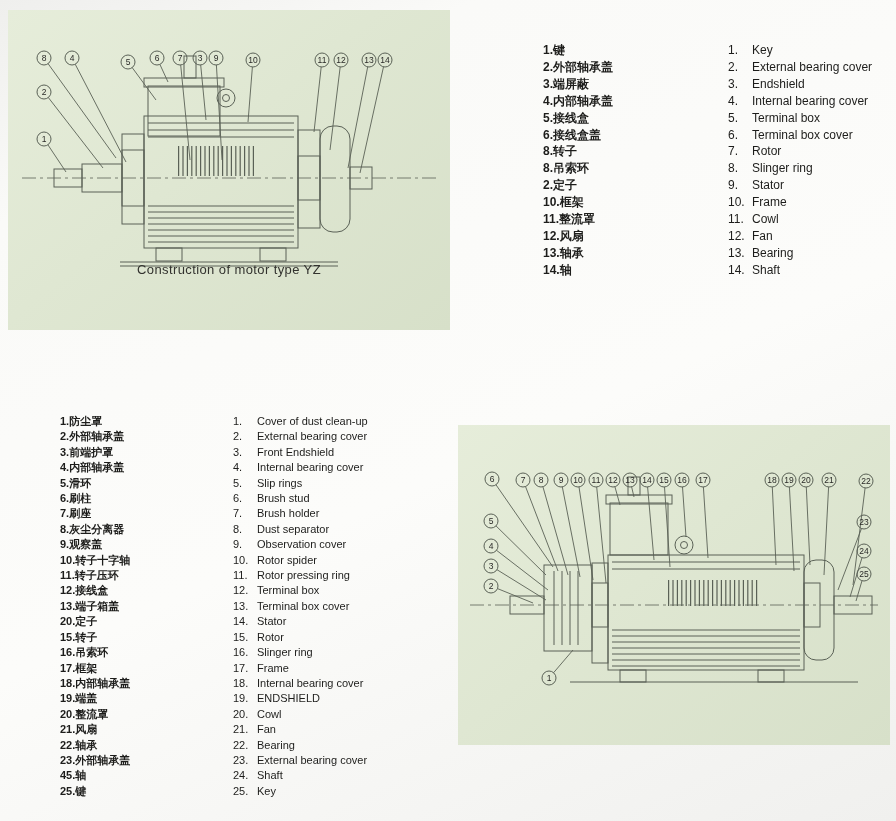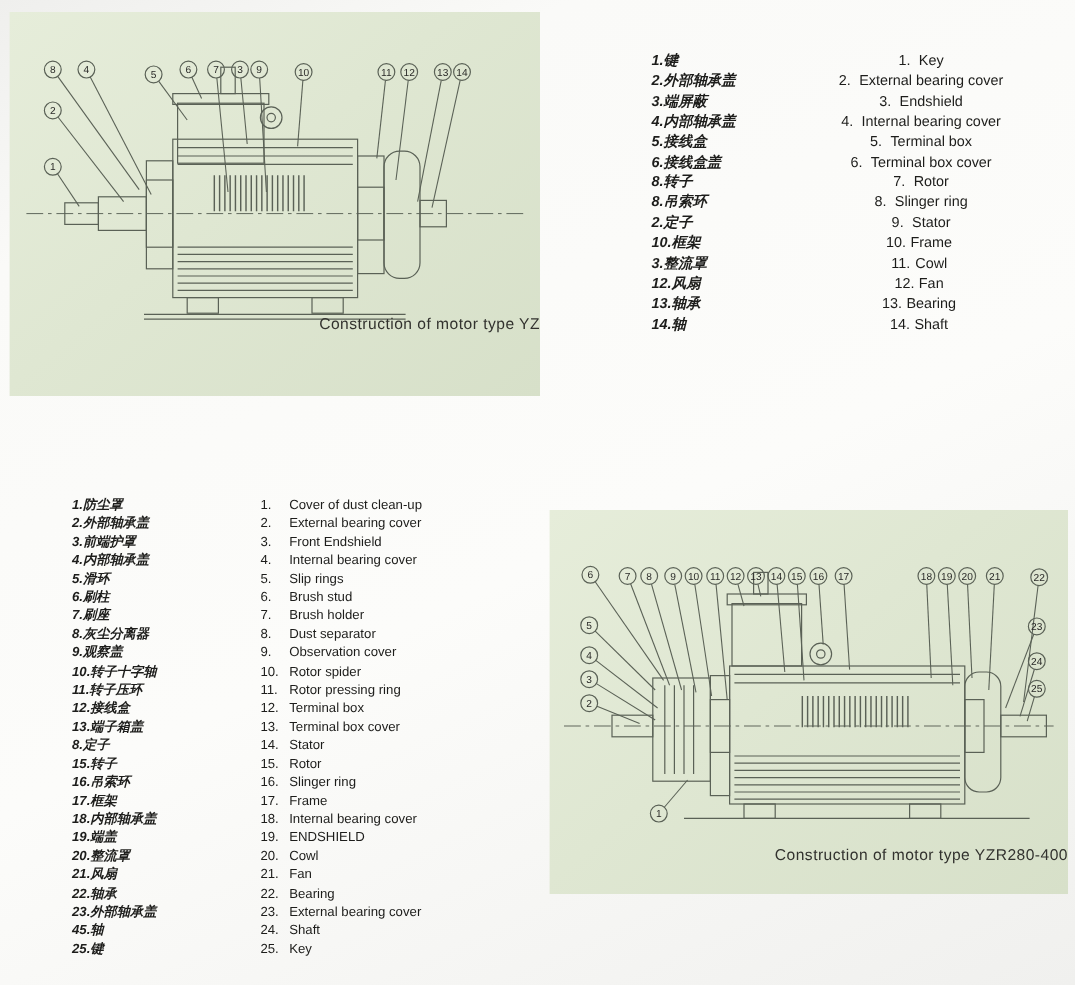--- a/index.html
+++ b/index.html
@@ -11,33 +11,33 @@
     color: var(--text,#1d1d1b);
   }
   .panel {
     position:absolute;
     background: linear-gradient(140deg, #e6edda 0%, var(--panel,#dfe7d2) 45%, #d7e0c9 100%);
   }
   #panel-yz  { left:8px;   top:10px;  width:442px; height:320px; }
   #panel-yzr { left:458px; top:425px; width:432px; height:320px; }
   .panel svg { position:absolute; left:0; top:0; width:100%; height:100%; }
   .caption {
-    position:absolute; left:0; width:100%; text-align:right;
+    position:absolute; left:0; width:100%; text-align:center;
     font-size:13px; color:var(--caption,#32322e); letter-spacing:.4px;
   }
   #panel-yz  .caption { top:252px; }
   #panel-yzr .caption { top:280px; }
 
   .plist { position:absolute; font-size:12px; line-height:16.9px; white-space:nowrap; }
   .plist.small { font-size:11px; line-height:15.4px; }
-  .plist.cn { font-weight:600;font-style:italic; }
+  .plist.cn { font-weight:600; }
   #list-yz-cn  { left:543px; top:42px; }
-  #list-yz-en  { left:692px; top:42px;text-align:center; }
+  #list-yz-en  { left:728px; top:42px; }
   #list-yzr-cn { left:60px;  top:414px; }
-  #list-yzr-en { left:217px; top:414px; }
+  #list-yzr-en { left:233px; top:414px; }
   .pnum { display:inline-block; min-width:24px; }
 
   .art rect, .art line, .art circle, .art path, .art polygon {
     fill:none; stroke:var(--line,#5a6156); stroke-width:1;
   }
   .art .cl    { stroke-dasharray:14 4 3 4; stroke-width:.8; }
   .art .hatch { stroke-dasharray:1.2 3.2; }
   .callout line   { stroke:var(--line,#5a6156); stroke-width:.9; fill:none; }
   .callout circle { fill:none; stroke:var(--line,#5a6156); stroke-width:1; }
   .callout text   { fill:#2a2a28; font-size:8.5px; text-anchor:middle;
@@ -169,21 +169,21 @@
       <div class="plist-row">1.键</div>
       <div class="plist-row">2.外部轴承盖</div>
       <div class="plist-row">3.端屏蔽</div>
       <div class="plist-row">4.内部轴承盖</div>
       <div class="plist-row">5.接线盒</div>
       <div class="plist-row">6.接线盒盖</div>
       <div class="plist-row">8.转子</div>
       <div class="plist-row">8.吊索环</div>
       <div class="plist-row">2.定子</div>
       <div class="plist-row">10.框架</div>
-      <div class="plist-row">3.整流罩</div>
+      <div class="plist-row">11.整流罩</div>
       <div class="plist-row">12.风扇</div>
       <div class="plist-row">13.轴承</div>
       <div class="plist-row">14.轴</div>
     </div>
   <div class="plist" id="list-yz-en">
       <div class="plist-row"><span class="pnum">1.</span><span class="ptxt">Key</span></div>
       <div class="plist-row"><span class="pnum">2.</span><span class="ptxt">External bearing cover</span></div>
       <div class="plist-row"><span class="pnum">3.</span><span class="ptxt">Endshield</span></div>
       <div class="plist-row"><span class="pnum">4.</span><span class="ptxt">Internal bearing cover</span></div>
       <div class="plist-row"><span class="pnum">5.</span><span class="ptxt">Terminal box</span></div>
@@ -205,21 +205,21 @@
       <div class="plist-row">4.内部轴承盖</div>
       <div class="plist-row">5.滑环</div>
       <div class="plist-row">6.刷柱</div>
       <div class="plist-row">7.刷座</div>
       <div class="plist-row">8.灰尘分离器</div>
       <div class="plist-row">9.观察盖</div>
       <div class="plist-row">10.转子十字轴</div>
       <div class="plist-row">11.转子压环</div>
       <div class="plist-row">12.接线盒</div>
       <div class="plist-row">13.端子箱盖</div>
-      <div class="plist-row">8.定子</div>
+      <div class="plist-row">20.定子</div>
       <div class="plist-row">15.转子</div>
       <div class="plist-row">16.吊索环</div>
       <div class="plist-row">17.框架</div>
       <div class="plist-row">18.内部轴承盖</div>
       <div class="plist-row">19.端盖</div>
       <div class="plist-row">20.整流罩</div>
       <div class="plist-row">21.风扇</div>
       <div class="plist-row">22.轴承</div>
       <div class="plist-row">23.外部轴承盖</div>
       <div class="plist-row">45.轴</div>
@@ -417,16 +417,15 @@
           <line x1="404.0" y1="132.7" x2="392" y2="172"></line>
           <circle cx="406" cy="126" r="7"></circle>
           <text x="406" y="129">24</text>
         </g>
         <g class="callout">
           <line x1="404.0" y1="155.7" x2="398" y2="176"></line>
           <circle cx="406" cy="149" r="7"></circle>
           <text x="406" y="152">25</text>
         </g>
       </svg>
-    <div class="caption">Construction of motor type YZR280-400</div>
   </section>
 
 </div>
 
 </body></html>

